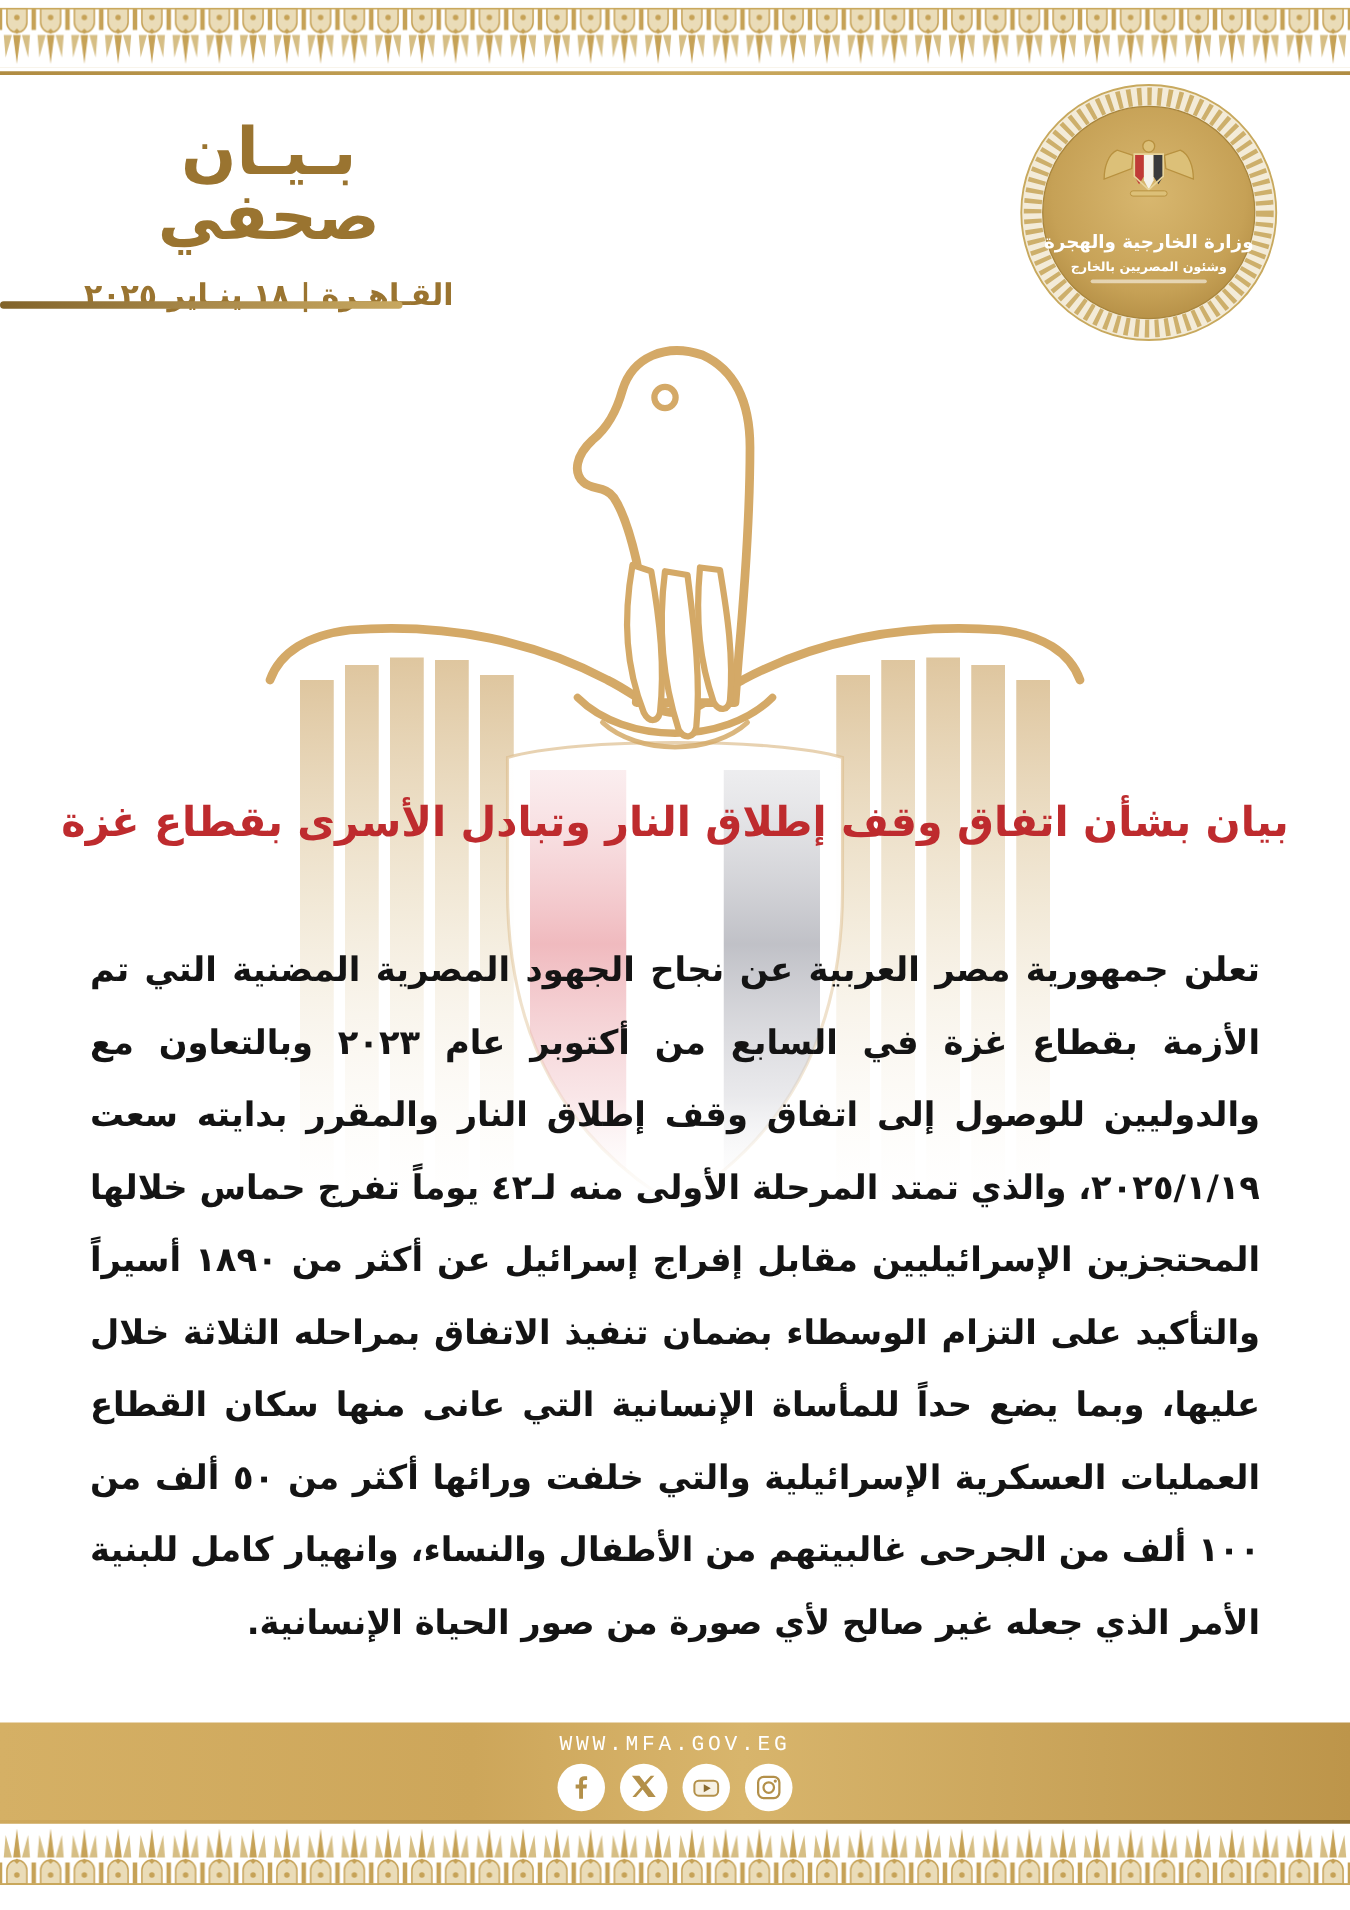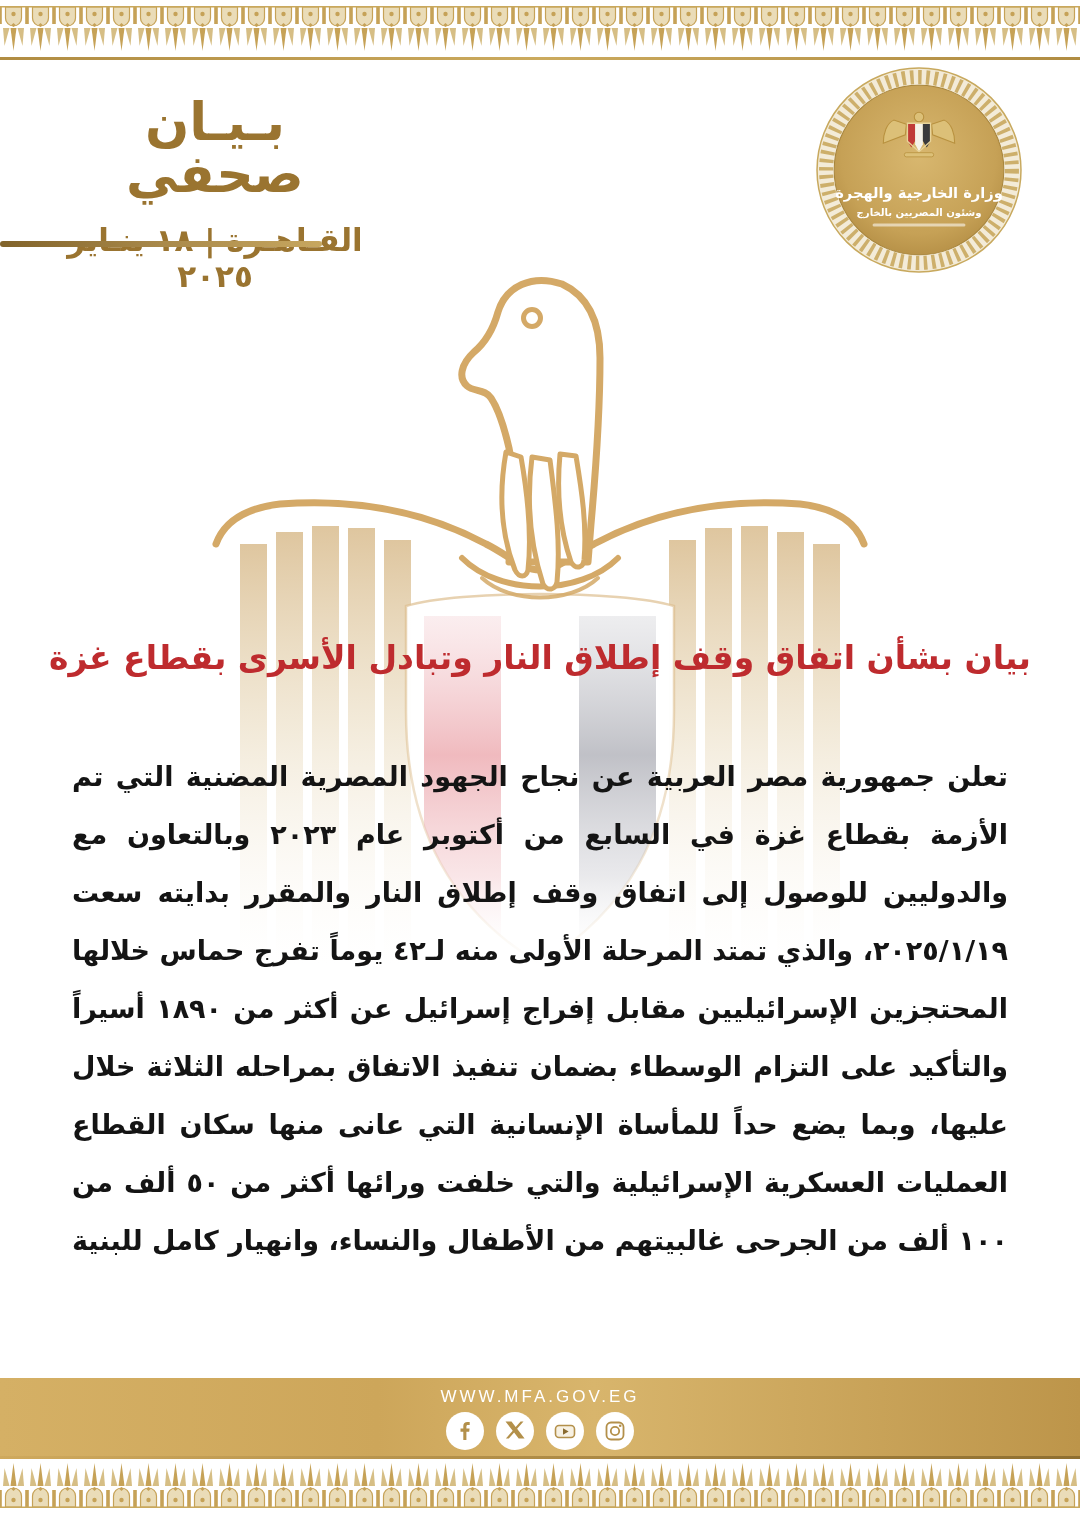--- a/index.html
+++ b/index.html
@@ -9,39 +9,39 @@
   .frieze{position:absolute;left:0;width:1080px;height:48px;}
   .frieze.top{top:6px;transform:scaleY(-1);}
   .frieze.bottom{top:1460px;}
   .top-line{position:absolute;top:57px;left:0;width:1080px;height:3px;
             background:linear-gradient(90deg,#b08c42,#cbaa5e,#b08c42);}
   .bottom-line{position:absolute;top:1455px;left:0;width:1080px;height:4px;
             background:linear-gradient(90deg,#cfa95d,#8f6f30);}
   
   .press-block{position:absolute;left:55px;top:96px;width:320px;text-align:center;direction:rtl;}
   .press-title{font-size:52px;font-weight:bold;color:#9a7430;line-height:1.0;}
-  .press-date{margin-top:22px;font-size:31px;font-weight:bold;color:#9a7430;}
+  .press-date{margin-top:22px;font-size:24px;font-weight:bold;color:#9a7430;}
   .header-rule{position:absolute;left:0;top:241px;width:322px;height:6px;border-radius:3px;
             background:linear-gradient(90deg,#81632a,#a9894a,#c7a75f);}
   .seal{position:absolute;left:815px;top:66px;width:208px;height:208px;}
   
   .watermark{position:absolute;left:210px;top:272px;width:660px;height:720px;z-index:1;}
   
   .statement-title{position:absolute;left:0;top:638px;width:1080px;z-index:3;
             text-align:center;white-space:nowrap;font-size:33px;font-weight:bold;color:#be2b2e;}
   .body-text{position:absolute;left:72px;top:748px;width:936px;z-index:3;direction:rtl;}
   .body-text .line{height:58px;line-height:58px;overflow:hidden;
             font-size:27px;font-weight:bold;color:#141414;
             text-align:justify;text-align-last:justify;}
   .body-text .line.last{text-align-last:right;}
   
   .footer-bar{position:absolute;left:0;top:1378px;width:1080px;height:78px;z-index:2;
             background:linear-gradient(90deg,#d5b065 0%,#cda65a 35%,#d8b56c 55%,#bd954a 100%);
             text-align:center;}
-  .footer-url{margin-top:9px;font-family:Liberation Sans, sans-serif;font-size:17px;
+  .footer-url{margin-top:9px;font-family:Liberation Mono, monospace;font-size:17px;
             letter-spacing:3px;color:#ffffff;}
   .social-row{margin-top:5px;display:flex;justify-content:center;gap:12px;}
   .social{width:38px;height:38px;border-radius:50%;background:#fff;display:flex;
             align-items:center;justify-content:center;cursor:pointer;}
   .social svg{width:24px;height:24px;display:block;}
 </style>
 </head>
 <body>
 
 <div class="page">
@@ -172,20 +172,21 @@
   <div class="body-text">
     <div class="line">تعلن جمهورية مصر العربية عن نجاح الجهود المصرية المضنية التي تم بذلها منذ بدء</div>
     <div class="line">الأزمة بقطاع غزة في السابع من أكتوبر عام ٢٠٢٣ وبالتعاون مع شركائنا الإقليميين</div>
     <div class="line">والدوليين للوصول إلى اتفاق وقف إطلاق النار والمقرر بدايته سعت ٨٣٠ يوم</div>
     <div class="line">٢٠٢٥/١/١٩، والذي تمتد المرحلة الأولى منه لـ٤٢ يوماً تفرج حماس خلالها عن ٣٣ من</div>
     <div class="line">المحتجزين الإسرائيليين مقابل إفراج إسرائيل عن أكثر من ١٨٩٠ أسيراً فلسطينياً لديها،</div>
     <div class="line">والتأكيد على التزام الوسطاء بضمان تنفيذ الاتفاق بمراحله الثلاثة خلال التوقيتات المتفق</div>
     <div class="line">عليها، وبما يضع حداً للمأساة الإنسانية التي عانى منها سكان القطاع لأكثر من عام نتيجة</div>
     <div class="line">العمليات العسكرية الإسرائيلية والتي خلفت ورائها أكثر من ٥٠ ألف من الشهداء وأكثر من</div>
     <div class="line">١٠٠ ألف من الجرحى غالبيتهم من الأطفال والنساء، وانهيار كامل للبنية التحتية للقطاع،</div>
+    <div class="line last">الأمر الذي جعله غير صالح لأي صورة من صور الحياة الإنسانية.</div>
   </div>
 
   <div class="footer-bar">
     <div class="footer-url">WWW.MFA.GOV.EG</div>
     <div class="social-row">
       <div class="social">
         <svg viewBox="0 0 24 24">
             <path fill="#b3904a" d="M13.4 21v-8.2h2.8l.4-3.2h-3.2V7.5c0-.9.3-1.6 1.7-1.6h1.6V3.1c-.3 0-1.3-.1-2.4-.1-2.4 0-4 1.4-4 4.1v2.5H7.5v3.2h2.8V21h3.1z"></path>
           </svg>
       </div>

